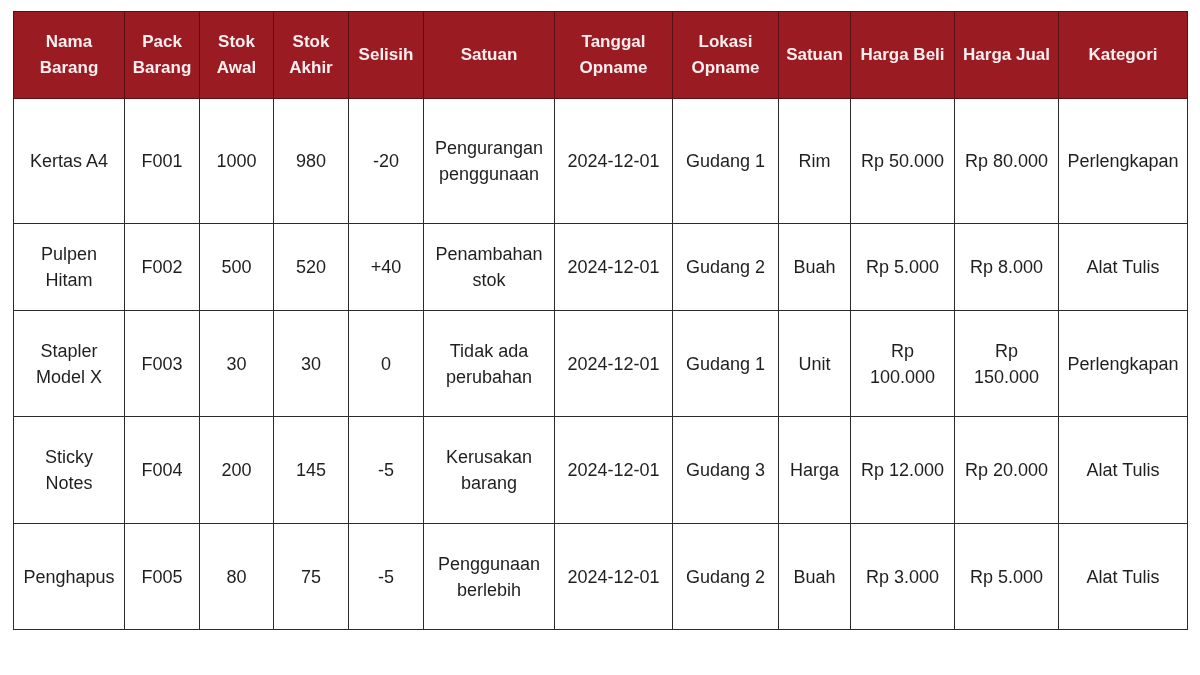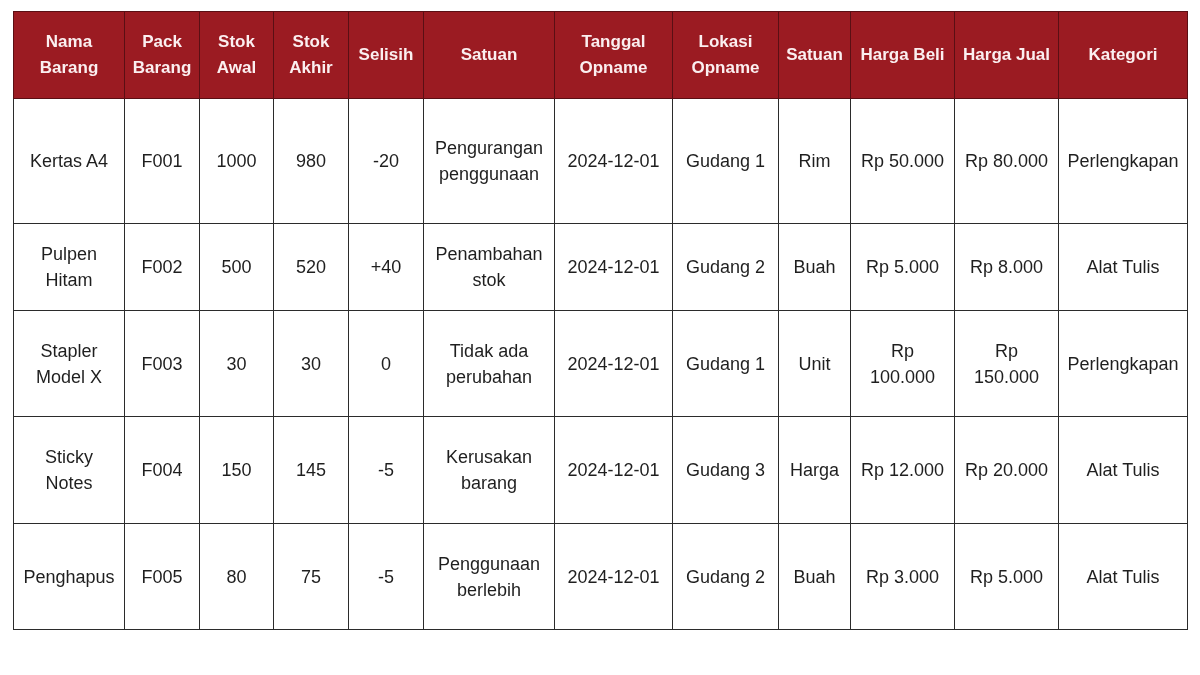--- a/index.html
+++ b/index.html
@@ -101,21 +101,21 @@
       <td>2024-12-01</td>
       <td>Gudang 1</td>
       <td>Unit</td>
       <td><span>Rp</span><br><span>100.000</span></td>
       <td><span>Rp</span><br><span>150.000</span></td>
       <td>Perlengkapan</td>
     </tr>
     <tr class="r4">
       <td><span>Sticky</span><br><span>Notes</span></td>
       <td>F004</td>
-      <td>150</td>
+      <td>200</td>
       <td>145</td>
       <td>-5</td>
       <td><span>Kerusakan</span><br><span>barang</span></td>
       <td>2024-12-01</td>
       <td>Gudang 3</td>
       <td>Harga</td>
       <td class="nowrap"><span>Rp 12.000</span></td>
       <td class="nowrap"><span>Rp 20.000</span></td>
       <td>Alat Tulis</td>
     </tr>

